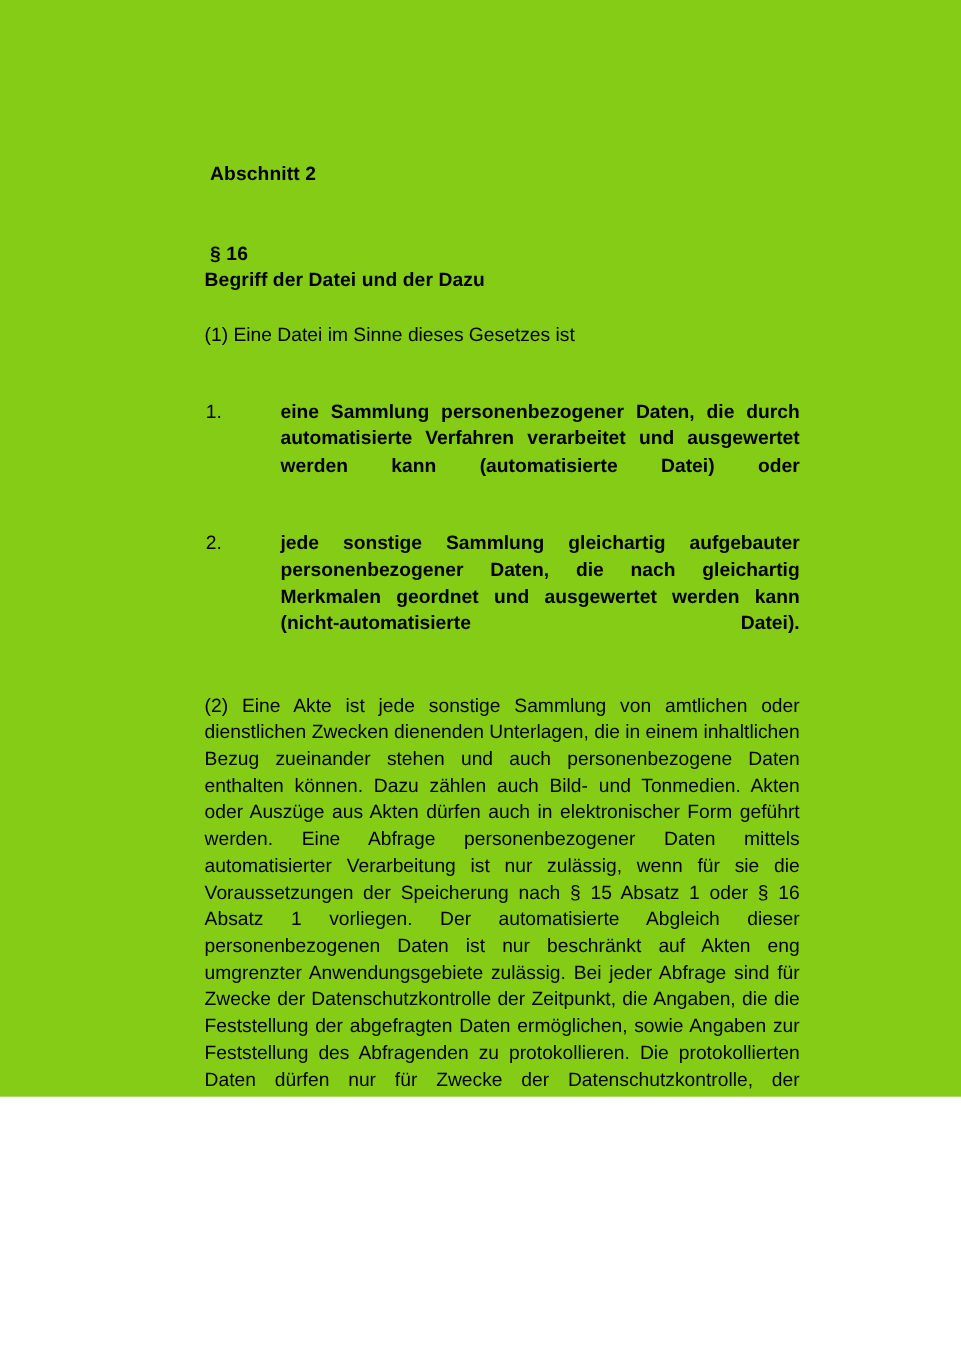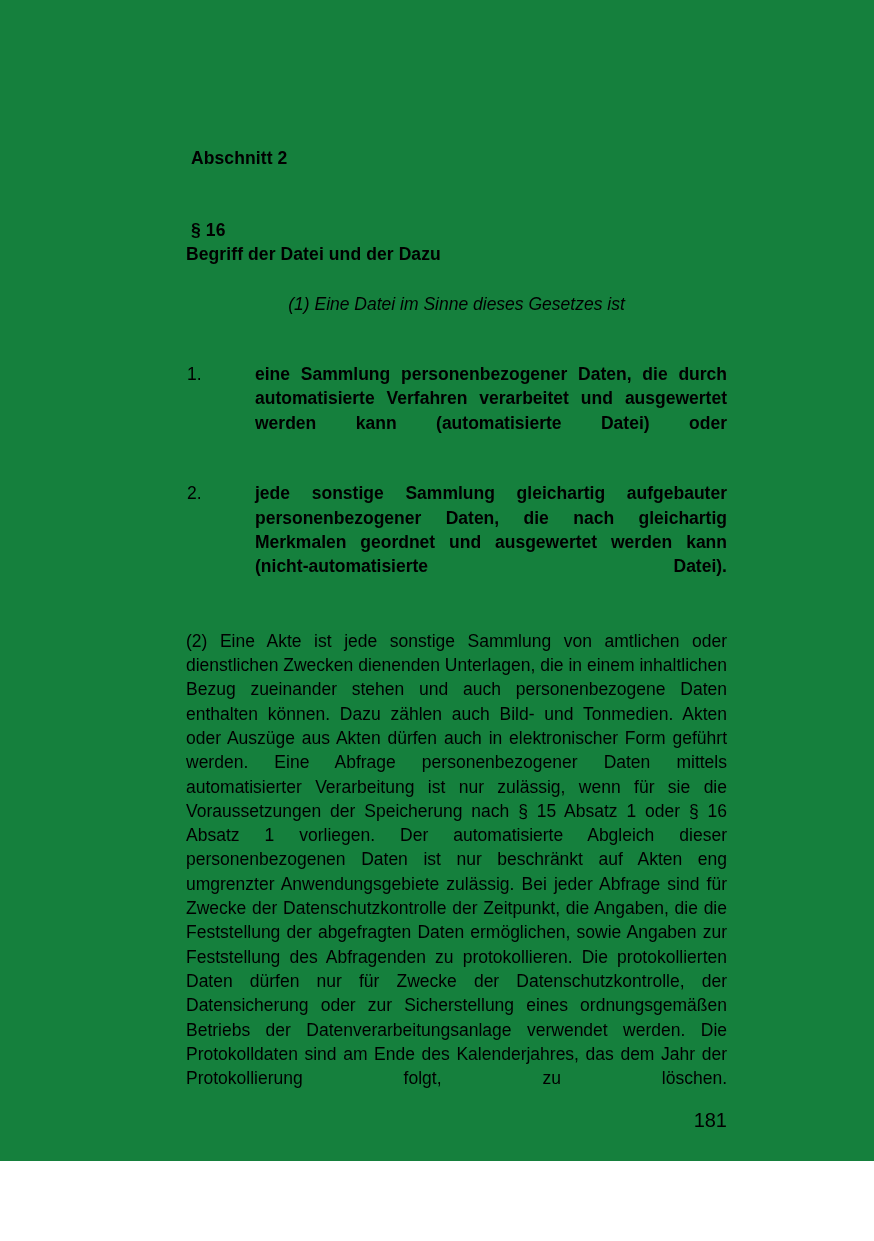--- a/index.html
+++ b/index.html
@@ -14,22 +14,22 @@
     position: relative;
     font-family: "Liberation Sans", sans-serif;
     color: #000000;
     -webkit-font-smoothing: antialiased;
   }
   .page {
     position: absolute;
     left: 0;
     top: 0;
     width: 874px;
-    height: 1161px;
-    background: #15803d;
+    height: 997px;
+    background: #84cc16;
     overflow: hidden;
   }
   .content {
     position: absolute;
     left: 186px;
     top: 146px;
     width: 541px;
   }
 
   
@@ -53,22 +53,21 @@
   
   .para {
     font-size: 17.5px;
     line-height: 24.3px;
     text-align: justify;
     text-justify: inter-word;
     margin: 0;
     hyphens: none;
   }
   .para.left {
-    text-align: center;
-    font-style: italic;
+    text-align: left;
   }
   .spacer-md { height: 22px; }
   .spacer-lg { height: 26px; }
 
   
   .num-item {
     position: relative;
     padding-left: 69px;
     font-size: 17.5px;
     line-height: 24.3px;

